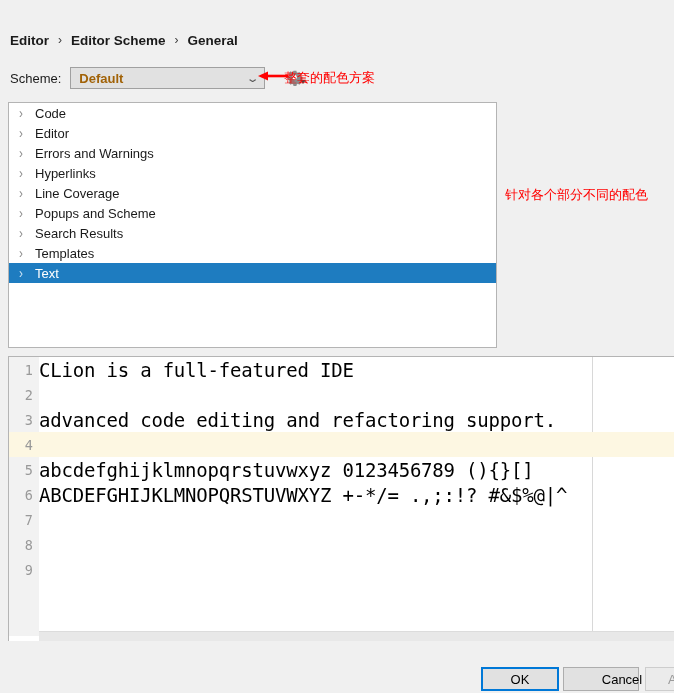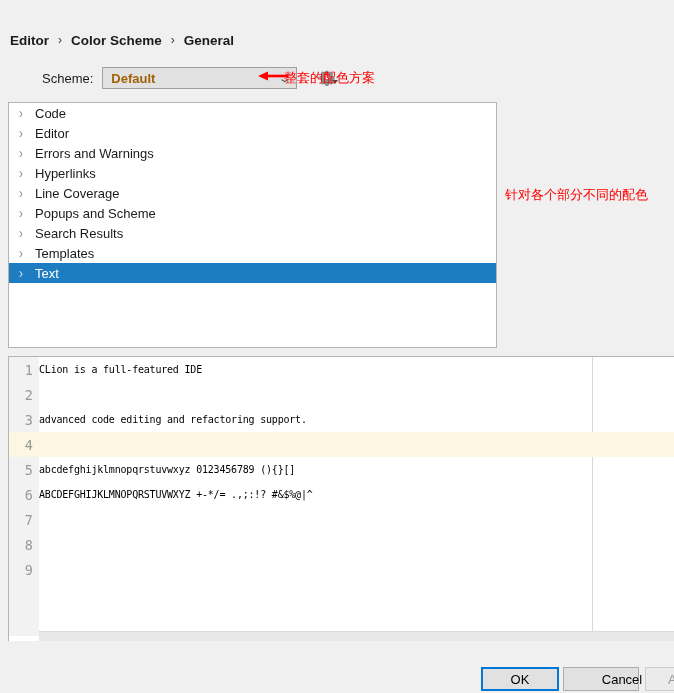--- a/index.html
+++ b/index.html
@@ -38,21 +38,20 @@
   }
 
   
   #scheme-row {
     position: absolute;
     left: 10px;
     top: 66px;
     height: 24px;
     display: flex;
     align-items: center;
-    margin-left: 32px;
   }
   #scheme-label {
     font-size: 13px;
     color: #1a1a1a;
     margin-right: 9px;
   }
   #scheme-select {
     width: 195px;
     height: 22px;
     box-sizing: border-box;
@@ -180,21 +179,21 @@
     flex: none;
     text-align: right;
     padding-right: 6px;
     box-sizing: border-box;
     color: #999999;
     font-family: "DejaVu Sans Mono", monospace;
     font-size: 13.5px;
   }
   .code-text {
     font-family: "DejaVu Sans Mono", monospace;
-    font-size: 10px;
+    font-size: 19px;
     color: #000000;
     white-space: pre;
     letter-spacing: -0.2px;
   }
   #gutter-bg {
     position: absolute;
     left: 0; top: 0;
     width: 30px;
     height: 279px;
     background: #f2f2f2;
@@ -253,21 +252,21 @@
     justify-content: flex-start;
     padding-left: 22px;
   }
 </style>
 </head>
 <body>
 
 <div id="breadcrumb">
   <span class="crumb">Editor</span>
   <span class="sep">›</span>
-  <span class="crumb">Color Scheme</span>
+  <span class="crumb">Editor Scheme</span>
   <span class="sep">›</span>
   <span class="crumb">General</span>
 </div>
 
 <div id="scheme-row">
   <span id="scheme-label">Scheme:</span>
 
   <div id="scheme-select">
     <span class="val">Default</span>
     <span class="chev">⌄</span>

